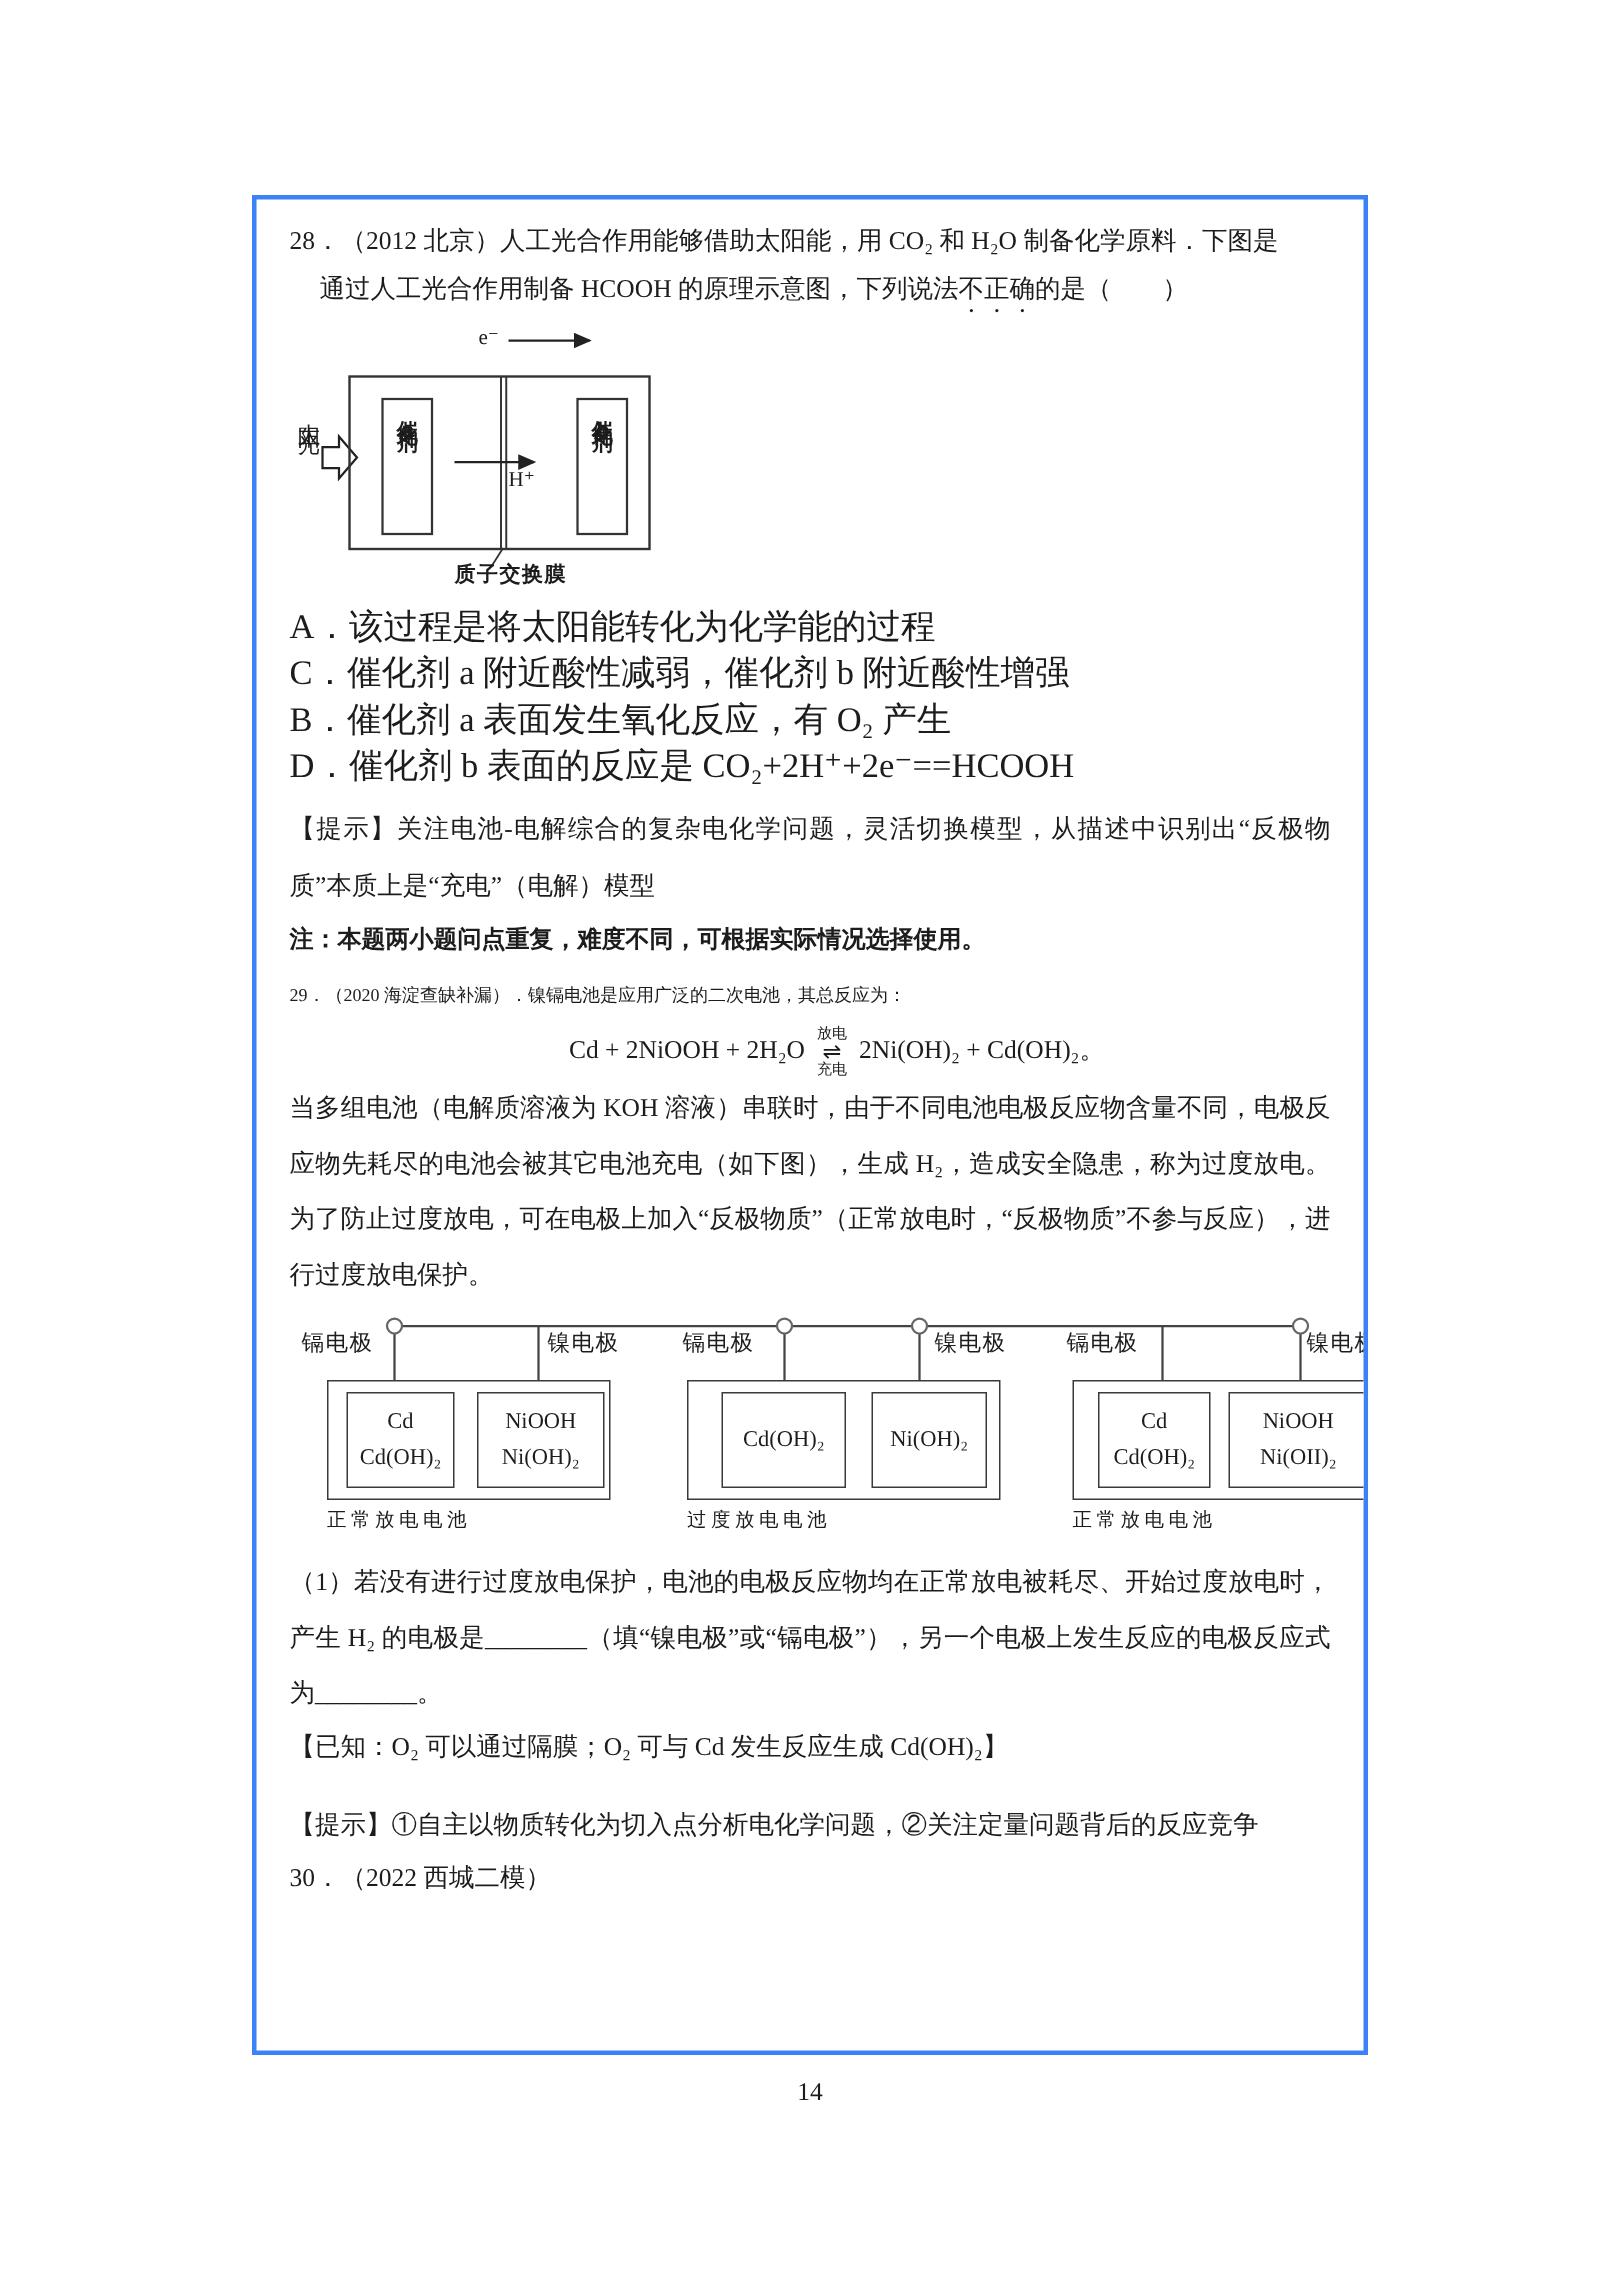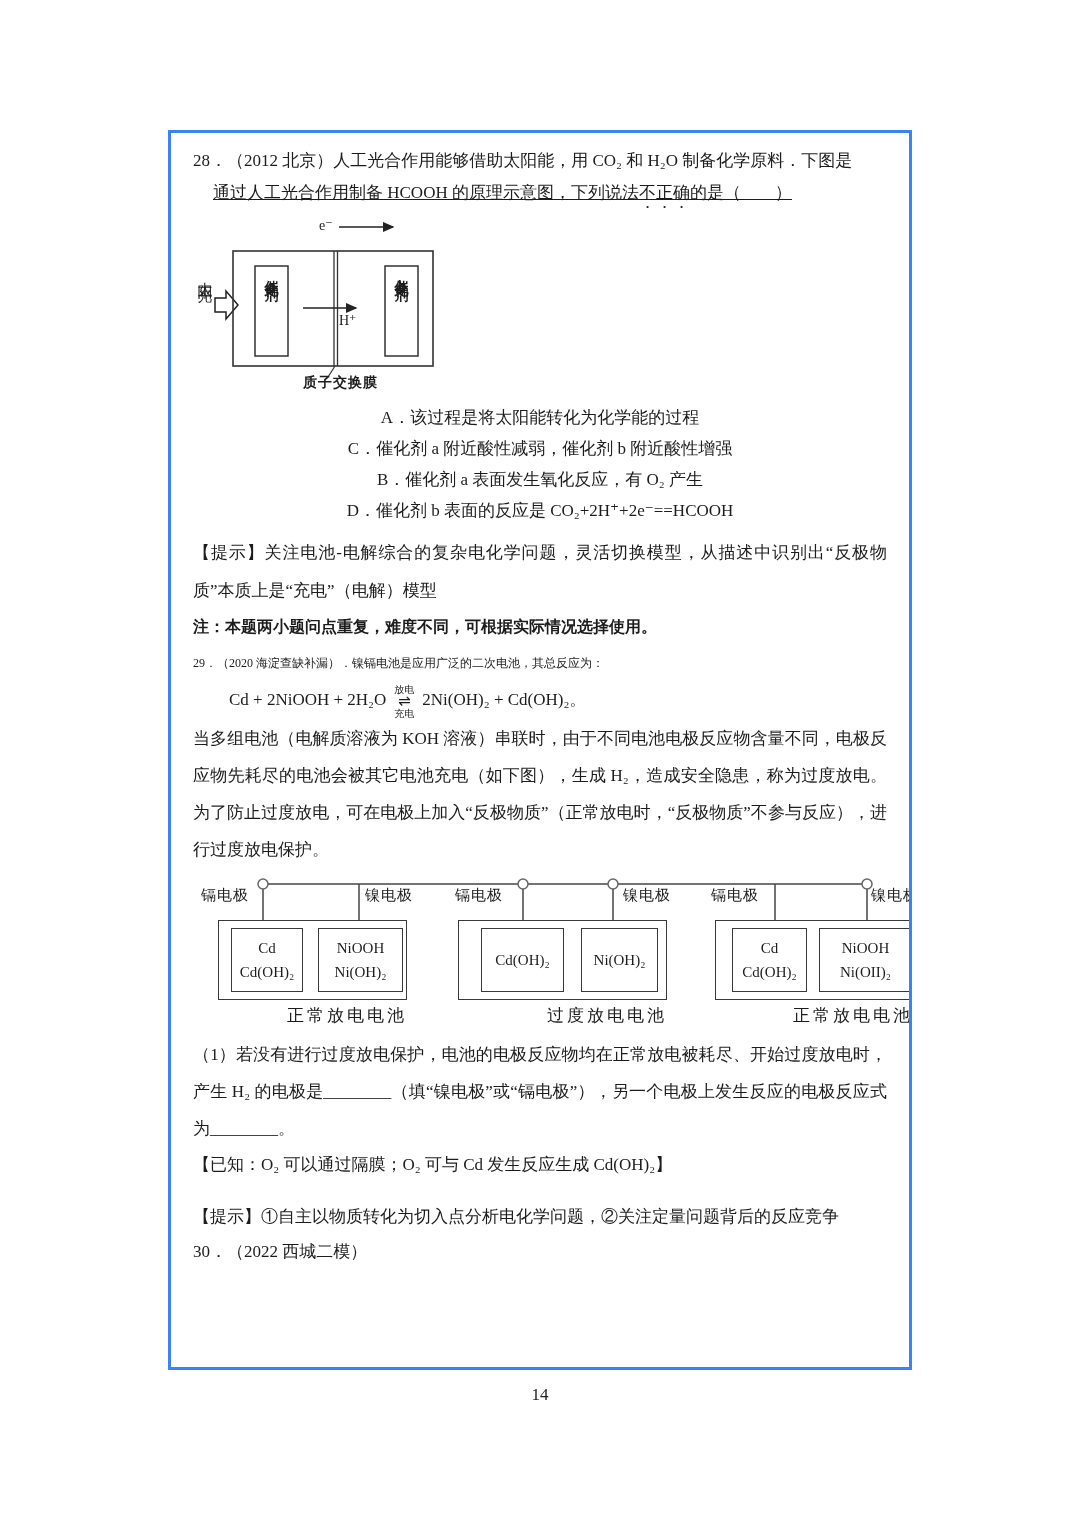--- a/index.html
+++ b/index.html
@@ -11,28 +11,28 @@
   }
   .sheet {
     position:absolute; left:168px; top:130px;
     width:744px; height:1240px;
     border:3px solid #3b82f6;
     padding:12px 22px 0 22px;
     overflow:hidden;
     background:#fff;
   }
   .line { font-size:17px; line-height:32px; }
-  .cont { padding-left:20px;text-decoration:underline; }
+  .cont { padding-left:20px; }
   .emph { text-emphasis:filled dot; -webkit-text-emphasis:filled dot;
           text-emphasis-position:under left; -webkit-text-emphasis-position:under left; }
-  .opt { font-size:17px; line-height:31px;text-align:center; }
+  .opt { font-size:23px; line-height:31px; }
   .hint { font-size:17px; line-height:38px; margin-top:8px; text-align:justify; }
   .note { font-size:16px; line-height:34px; font-weight:bold; }
   .q29stem { font-size:12px; line-height:34px; margin-top:2px; }
-  .eqline { font-size:17px; line-height:40px; padding-left:36px; }
+  .eqline { font-size:17px; line-height:40px; padding-left:36px;text-align:center; }
   .revarrow { display:inline-flex; flex-direction:column; align-items:center;
               vertical-align:middle; line-height:1; margin:0 8px; }
   .rev-top,.rev-bottom { font-size:10px; line-height:11px; }
   .rev-mid { font-size:15px; line-height:13px; font-family:"DejaVu Sans",sans-serif; }
   .para29 { font-size:17px; line-height:37px; text-align:justify; }
   .sub { font-size:17px; line-height:37px; text-align:justify; }
   .known { font-size:17px; line-height:36px; }
   .hint2 { font-size:17px; line-height:36px; margin-top:16px; }
   .q30 { font-size:17px; line-height:34px; }
 
@@ -52,21 +52,21 @@
              font-family:"Liberation Sans","DejaVu Sans",sans-serif; letter-spacing:1px; }
 
   
   .d29 { position:relative; width:724px; height:158px; margin:6px 0 4px 0; }
   .d29 svg { position:absolute; left:0; top:0; }
   .elabel { position:absolute; top:12px; font-size:15px; letter-spacing:1px; white-space:nowrap; }
   .bcell { position:absolute; top:46px; height:80px; border:1.5px solid #3a3a3a; background:#fff; }
   .ebox { position:absolute; top:7px; height:64px; border:1.5px solid #3a3a3a;
           display:flex; flex-direction:column; justify-content:center; align-items:center;
           font-size:15px; line-height:24px; text-align:center; }
-  .bcaption { position:absolute; top:130px; font-size:17px; letter-spacing:3px; text-align:right; }
+  .bcaption { position:absolute; top:130px; font-size:13px; letter-spacing:3px; text-align:left; }
 
   .pageno { position:absolute; left:0; right:0; top:1385px; text-align:center; font-size:17px; }
 </style>
 </head>
 <body>
 
 <div class="sheet">
 
   <div class="line">28．（2012 北京）人工光合作用能够借助太阳能，用 CO₂ 和 H₂O 制备化学原料．下图是</div>
   <div class="line cont"><span>通过人工光合作用制备 HCOOH 的原理示意图，下列说法</span><span class="emph">不正确</span><span>的是（　　）</span></div>

